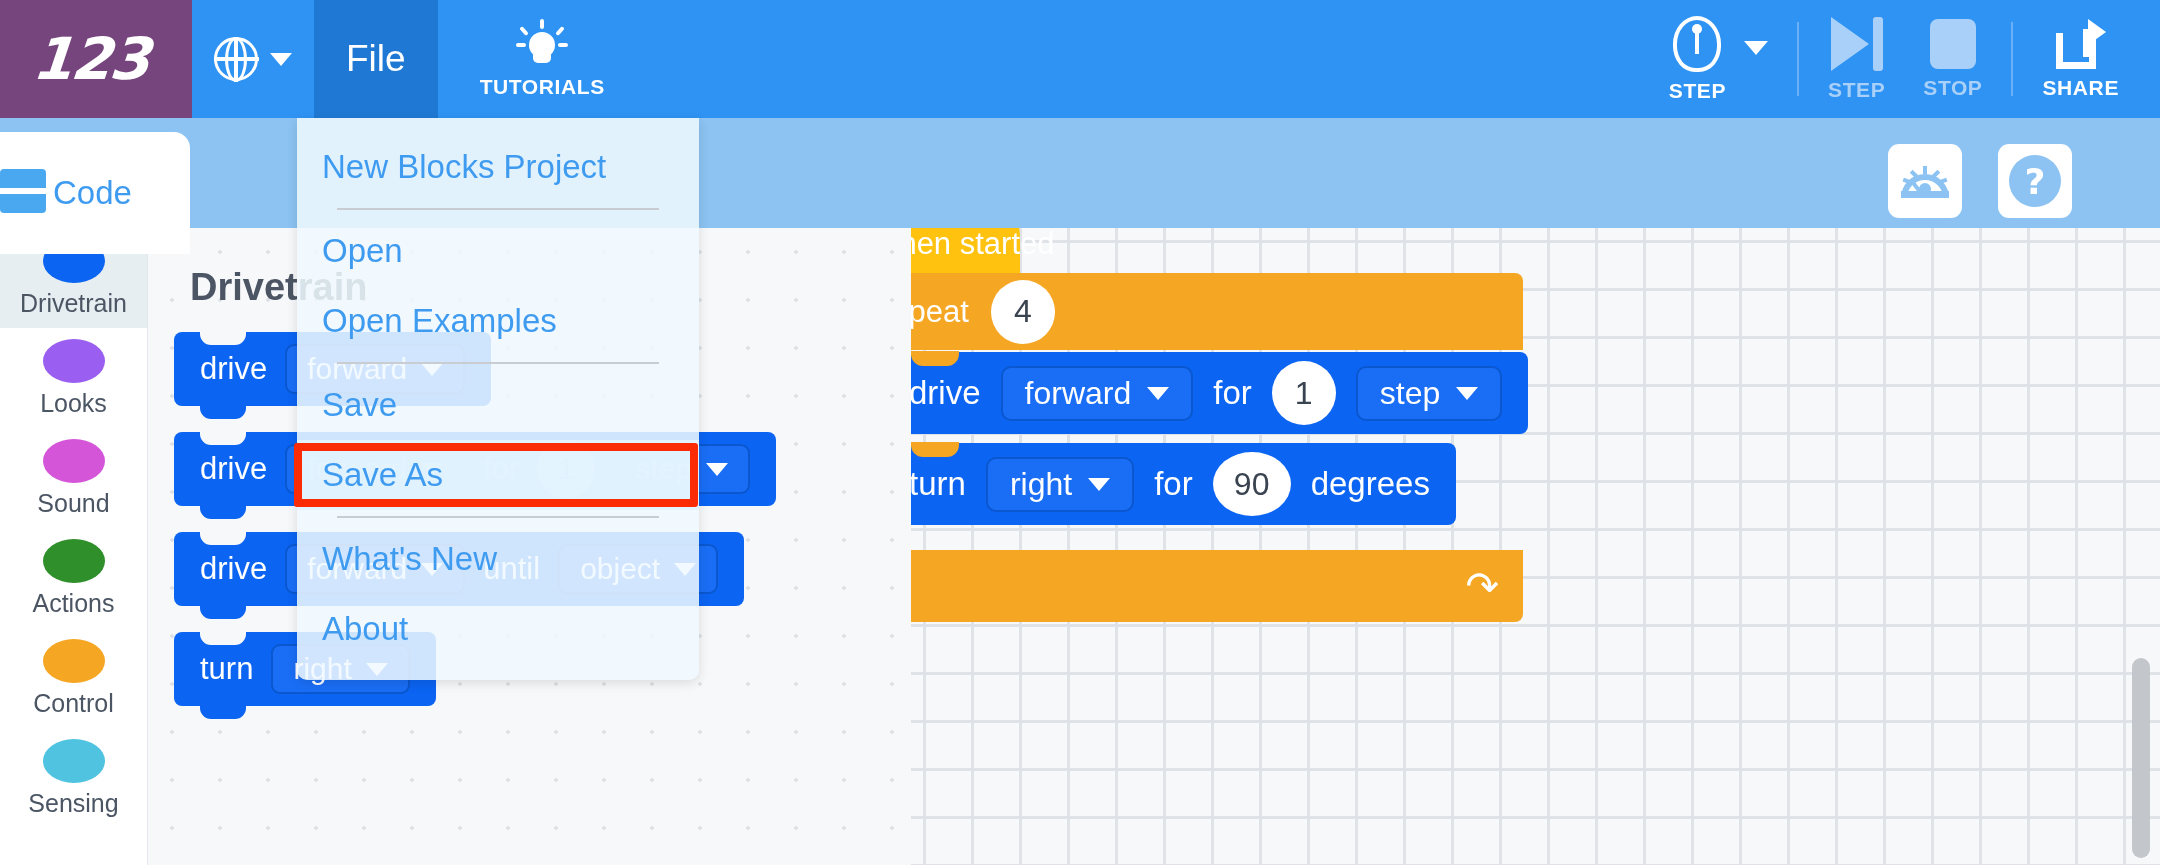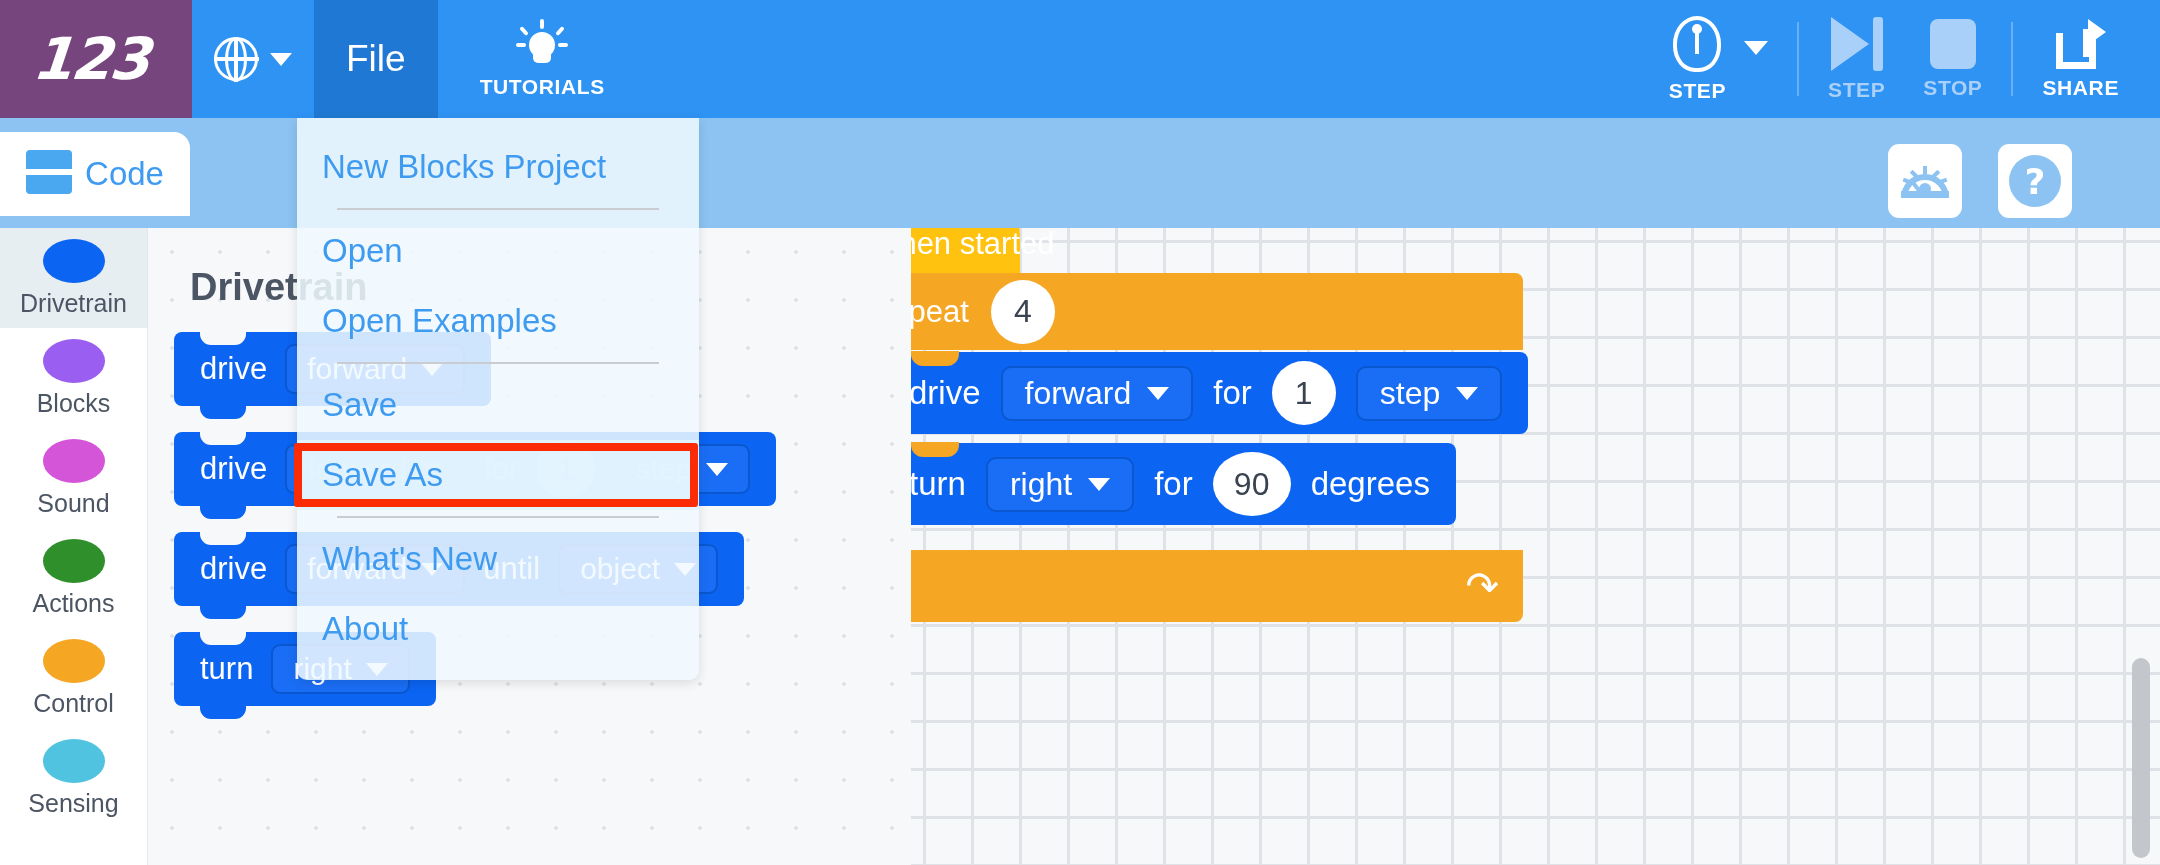--- a/index.html
+++ b/index.html
@@ -167,23 +167,23 @@
   }
   .fb-dots { position: absolute; top: 14px; left: 9px; display: flex; gap: 7px; }
   .fb-dots i { width: 8px; height: 8px; background: #2f93f3; border-radius: 50%; display: block; }
 
   
   .subheader {
     position: absolute; top: 118px; left: 0; width: 2160px; height: 110px;
     background: #8cc3f2; z-index: 20;
   }
   .code-tab {
-    position: absolute; left: 0; top: 14px; width: 190px; height: 84px;
+    position: absolute; left: 0; top: 14px; width: 190px; height: 122px;
     background: #ffffff; border-radius: 0 16px 0 0;
-    display: flex; align-items: center; justify-content: center; gap: 13px;
+    display: flex; align-items: center; gap: 7px;
     cursor: pointer;
   }
   .code-icon { width: 46px; height: 48px; position: relative; }
   .ci-row {
     position: absolute; left: 0; width: 46px; height: 19px; background: #4aa8f0;
   }
   .code-tab-label { color: #3e9bf0; font-size: 33px; }
 
   .hdr-icon-btn {
     position: absolute; top: 26px; width: 74px; height: 74px;
@@ -458,21 +458,21 @@
     </div>
   </div>
 
   <div class="cat-bar">
     <div class="cat active">
       <div class="cat-dot" style="background:#0b64f2;"></div>
       <div class="cat-label">Drivetrain</div>
     </div>
     <div class="cat">
       <div class="cat-dot" style="background:#9a5ef0;"></div>
-      <div class="cat-label">Blocks</div>
+      <div class="cat-label">Looks</div>
     </div>
     <div class="cat">
       <div class="cat-dot" style="background:#d555d9;"></div>
       <div class="cat-label">Sound</div>
     </div>
     <div class="cat">
       <div class="cat-dot" style="background:#2f8f2a;"></div>
       <div class="cat-label">Actions</div>
     </div>
     <div class="cat">

